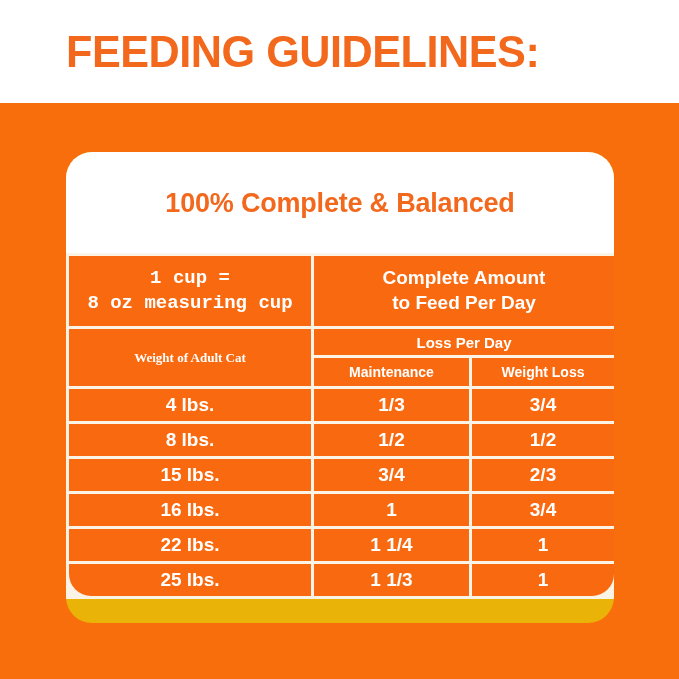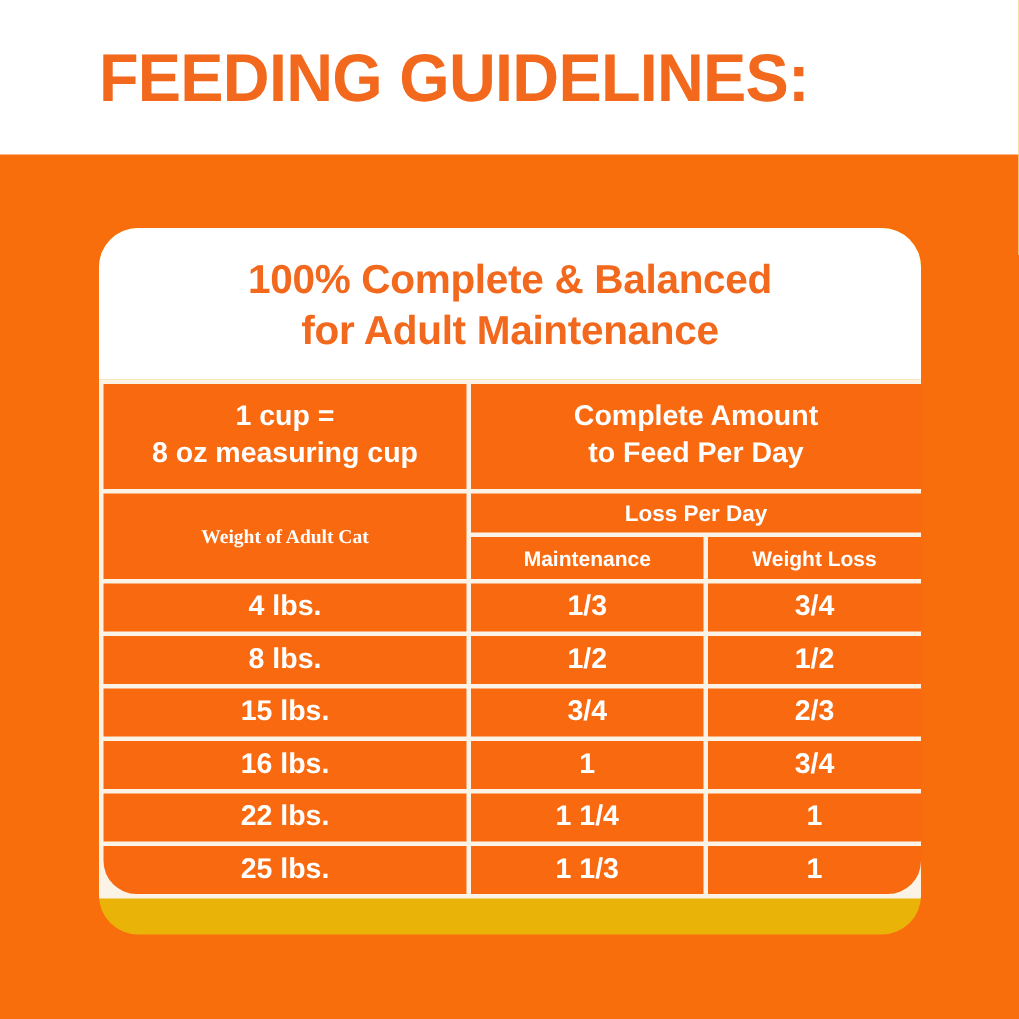--- a/index.html
+++ b/index.html
@@ -105,21 +105,21 @@
     text-align: center;
     font-weight: bold;
     border: 0;
     padding: 0;
     vertical-align: middle;
   }
 
   
   table.feed-table { border-spacing: 3px 3px; border-collapse: separate; }
 
-  .cell-cup        { height: 70px; font-size: 19px; line-height: 1.3; }
+  .cell-cup        { height: 70px; font-size: 19px; line-height: 1.3; font-family: Liberation Mono, monospace; }
   .cell-suggest    { height: 70px; font-size: 19px; line-height: 1.3; }
   .cell-weight-hd  { font-size: 13px; font-family: Liberation Serif, serif; }
   .cell-cups-hd    { height: 26px; font-size: 15px; }
   .cell-sub-hd     { height: 28px; font-size: 14px; }
   .cell-data       { height: 32px; font-size: 19px; }
 
   .col-a { width: 242px; }
   .col-b { width: 155px; }
   .col-c { width: 142px; }
 
@@ -135,21 +135,20 @@
   <div class="header-strip">
     <div class="page-title">FEEDING GUIDELINES:</div>
   </div>
 
   <div class="orange-panel"></div>
 
   <div class="card">
 
     <div class="card-heading">
       <div class="line">100% Complete &amp; Balanced</div>
-      <div class="line">for Adult Maintenance</div>
     </div>
 
     <div class="table-wrap">
       <table class="feed-table">
         <colgroup>
           <col class="col-a">
           <col class="col-b">
           <col class="col-c">
         </colgroup>
         <tbody>

